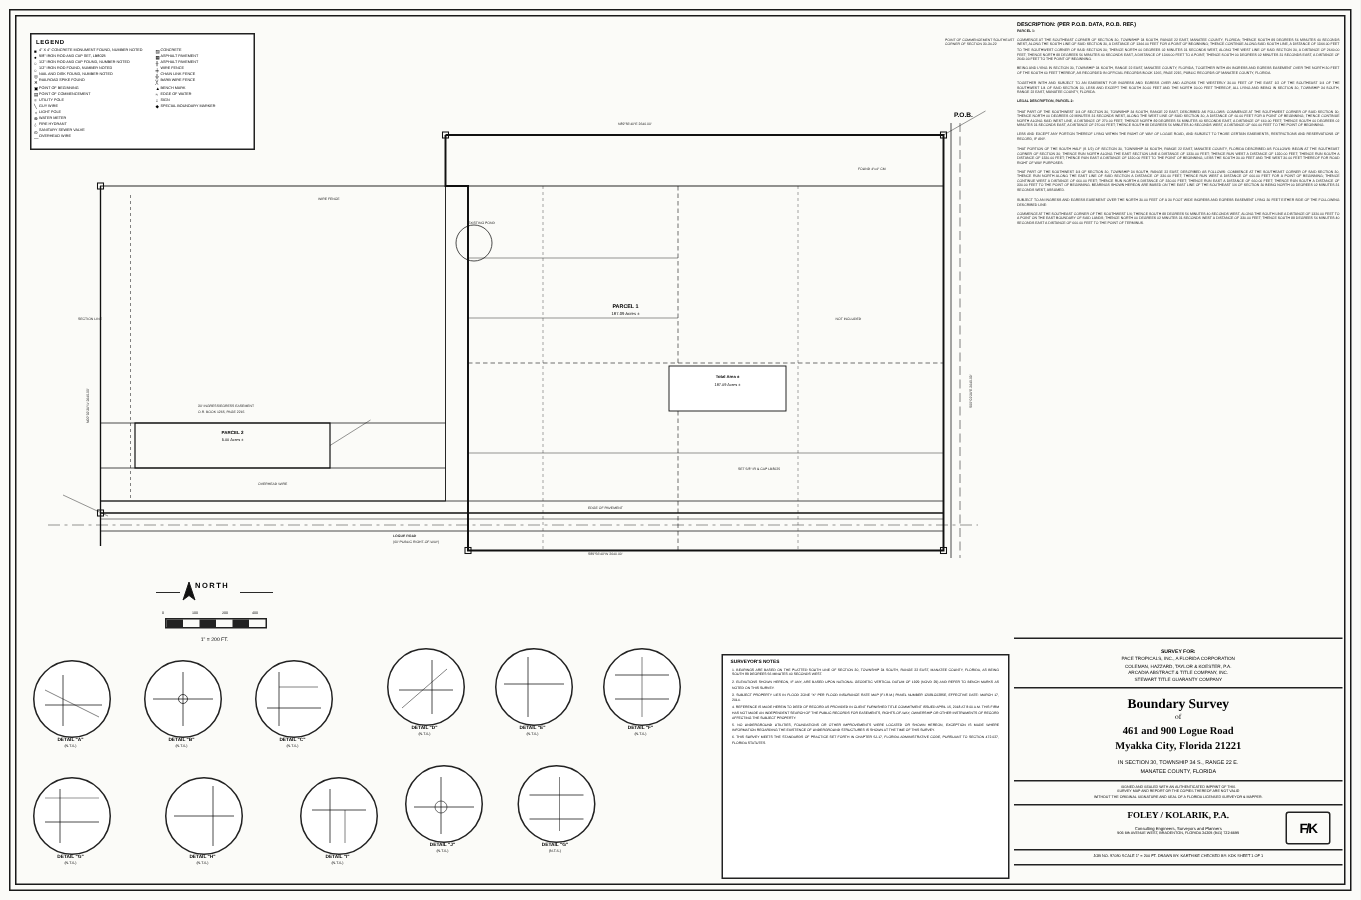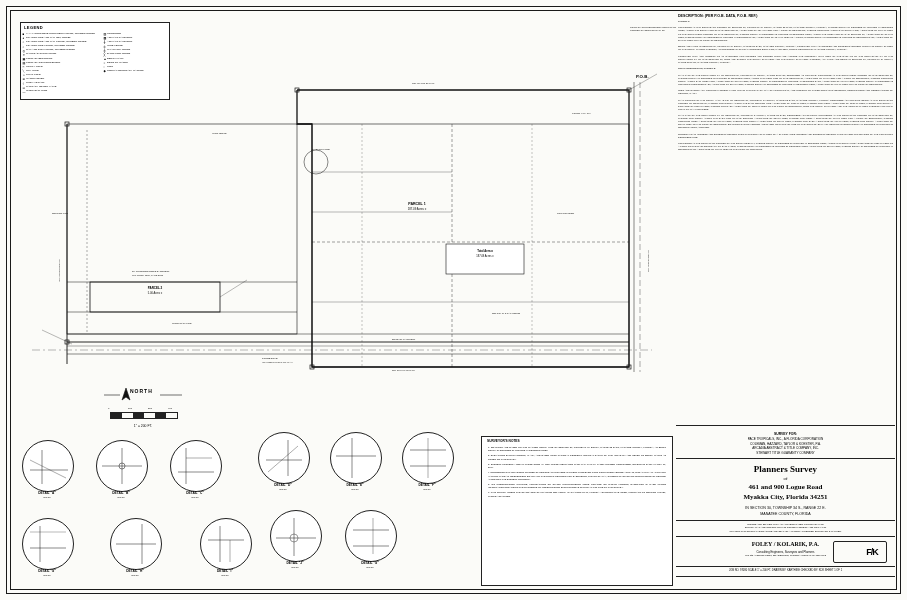--- a/index.html
+++ b/index.html
@@ -25,21 +25,21 @@
   #desc{position:absolute;left:676px;top:14px;width:219px;height:410px;}
   #desc .dh{font-size:3.6px;font-weight:bold;margin:0 0 2px 2px;}
   .para{font-size:2.35px;line-height:3.05px;text-align:justify;margin:0 2px 3.4px 2px;color:#1d1d1d;}
   .para.bld{font-weight:bold;}
 
   
   #title{position:absolute;left:676px;top:425px;width:219px;height:163px;border-top:0.8px solid #222;}
   #title .line{position:absolute;left:0;right:0;border-top:0.8px solid #222;}
   .tb-t{position:absolute;width:100%;text-align:center;}
   #logo{position:absolute;right:8px;bottom:26px;width:28px;height:20px;border:0.8px solid #222;border-radius:2px;
-        font-size:9px;font-weight:bold;text-align:center;line-height:20px;letter-spacing:-1px;padding-left:24px;}
+        font-size:9px;font-weight:bold;text-align:center;line-height:20px;letter-spacing:-1px;}
 
   
   #draw{position:absolute;left:12px;top:12px;width:660px;height:576px;}
   svg{position:absolute;left:0;top:0;overflow:visible;}
 
   
   #north{position:absolute;left:104px;top:386px;width:78px;height:46px;}
   #north .nlbl{position:absolute;left:26px;top:2px;font-size:5px;letter-spacing:1px;font-weight:bold;}
   #north .scaletxt{position:absolute;left:0;top:38px;width:78px;text-align:center;font-size:3.4px;}
   #north .bar{position:absolute;left:6px;top:26px;width:66px;height:5px;border:0.7px solid #222;}
@@ -350,24 +350,24 @@
   </div>
 
   <div id="title">
     <div class="tb-t" style="top:6px;font-size:3.4px;font-weight:bold;">SURVEY FOR:</div>
     <div class="tb-t" style="top:11px;font-size:3.1px;">PACE TROPICALS, INC., A FLORIDA CORPORATION</div>
     <div class="tb-t" style="top:15.5px;font-size:3.1px;">COLEMAN, HAZZARD, TAYLOR &amp; KOESTER, P.A.</div>
     <div class="tb-t" style="top:20px;font-size:3.1px;">ARCADIA ABSTRACT &amp; TITLE COMPANY, INC.</div>
     <div class="tb-t" style="top:24.5px;font-size:3.1px;">STEWART TITLE GUARANTY COMPANY</div>
     <div class="line" style="top:32px;"></div>
 
-    <div class="tb-t" style="top:38px;font-size:9px;font-weight:bold;font-family:'Liberation Serif',serif;">Planners Survey</div>
+    <div class="tb-t" style="top:38px;font-size:9px;font-weight:bold;font-family:'Liberation Serif',serif;">Boundary Survey</div>
     <div class="tb-t" style="top:50px;font-size:5px;font-family:'Liberation Serif',serif;">of</div>
     <div class="tb-t" style="top:57px;font-size:7px;font-weight:bold;font-family:'Liberation Serif',serif;">461 and 900 Logue Road</div>
-    <div class="tb-t" style="top:67px;font-size:7px;font-weight:bold;font-family:'Liberation Serif',serif;">Myakka City, Florida 34251</div>
+    <div class="tb-t" style="top:67px;font-size:7px;font-weight:bold;font-family:'Liberation Serif',serif;">Myakka City, Florida 21221</div>
     <div class="tb-t" style="top:80px;font-size:3.6px;">IN SECTION 30, TOWNSHIP 34 S., RANGE 22 E.</div>
     <div class="tb-t" style="top:85.5px;font-size:3.6px;">MANATEE COUNTY, FLORIDA</div>
     <div class="line" style="top:94px;"></div>
 
     <div class="tb-t" style="top:97px;font-size:2.4px;">SIGNED AND SEALED WITH AN AUTHENTICATED IMPRINT OF THIS</div>
     <div class="tb-t" style="top:100.4px;font-size:2.4px;">SURVEY MAP AND REPORT OR THE COPIES THEREOF ARE NOT VALID</div>
     <div class="tb-t" style="top:103.8px;font-size:2.4px;">WITHOUT THE ORIGINAL SIGNATURE AND SEAL OF A FLORIDA LICENSED SURVEYOR &amp; MAPPER.</div>
     <div class="line" style="top:110px;"></div>
 
     <div class="tb-t" style="top:115px;font-size:6px;font-weight:bold;font-family:'Liberation Serif',serif;padding-right:34px;">FOLEY / KOLARIK, P.A.</div>

